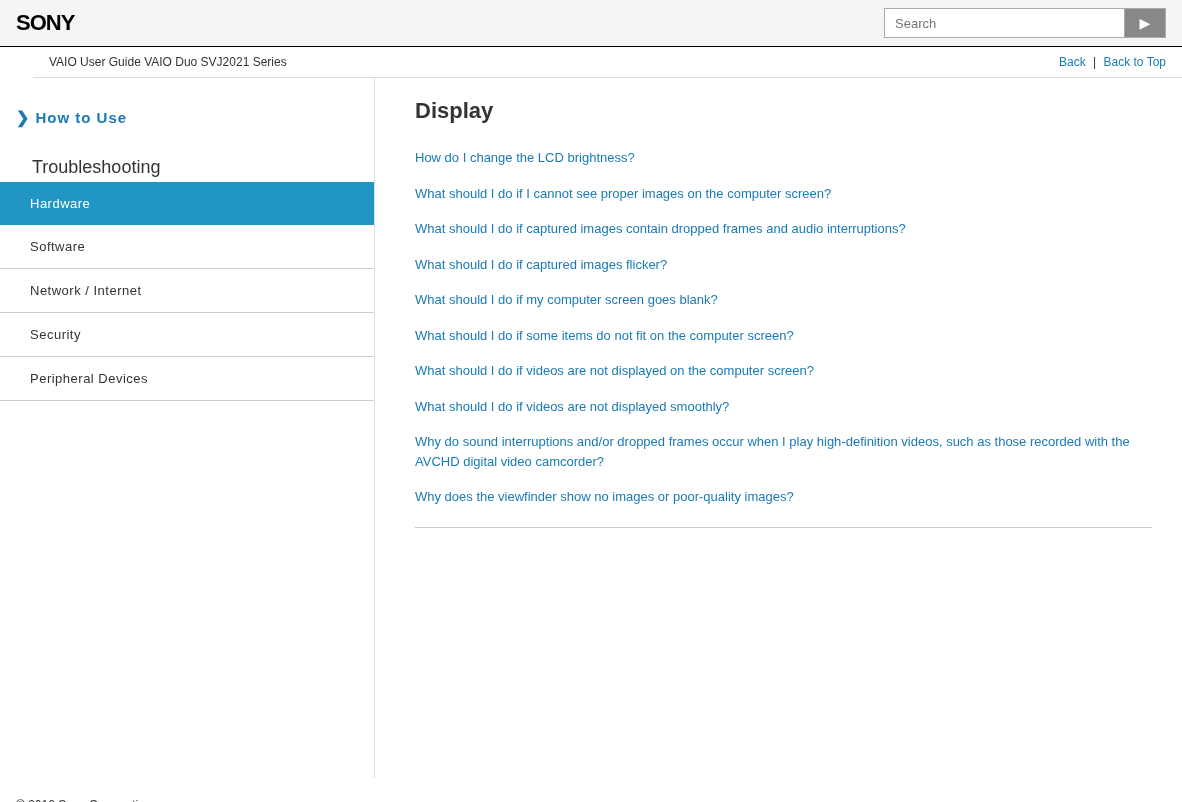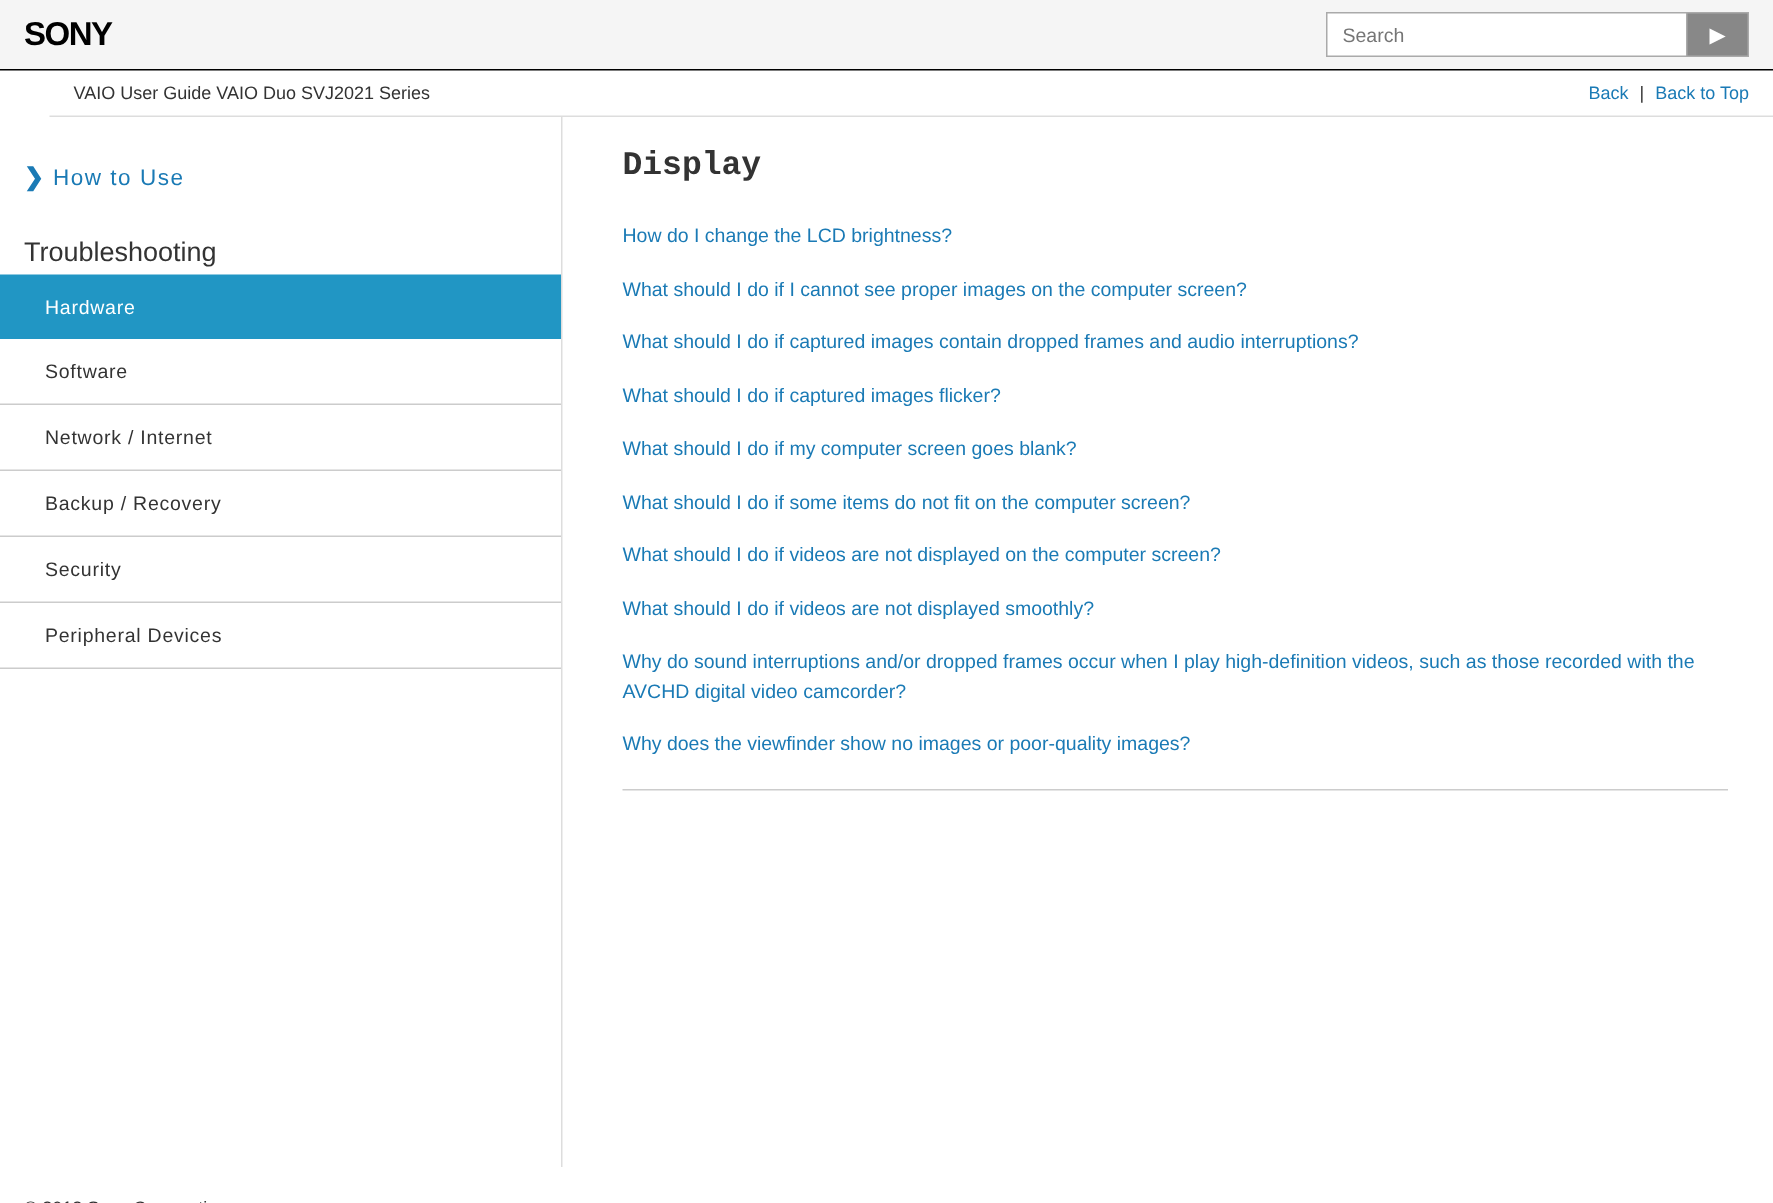--- a/index.html
+++ b/index.html
@@ -91,29 +91,29 @@
       gap: 6px;
     }
     #how-to-use-arrow {
       color: #1a7ab5;
       font-size: 16px;
       font-weight: bold;
     }
     #how-to-use-label {
       color: #1a7ab5;
       font-size: 15px;
-      font-weight: normal;
+      font-weight: bold;
       letter-spacing: 1px;
       cursor: pointer;
     }
     #troubleshooting-label {
       font-size: 18px;
       font-weight: normal;
       color: #333;
-      padding: 10px 16px 4px 16px;
+      padding: 10px 16px 4px 32px;
     }
     .sidebar-item {
       display: block;
       padding: 14px 16px 14px 30px;
       font-size: 13px;
       font-weight: normal;
       color: #333;
       letter-spacing: 0.5px;
       border-bottom: 1px solid #ccc;
       cursor: pointer;
@@ -128,21 +128,21 @@
     
     #content {
       flex: 1;
       padding: 20px 30px 40px 40px;
     }
     #page-title {
       font-size: 22px;
       font-weight: bold;
       color: #333;
       margin-bottom: 24px;
-      font-family: Liberation Mono, monospace;
+      font-family: Liberation Sans, sans-serif;
     }
     .content-link {
       display: block;
       color: #1a7ab5;
       text-decoration: none;
       font-size: 13px;
       line-height: 1.5;
       margin-bottom: 16px;
     }
     #content-divider {
@@ -184,21 +184,20 @@
 
   <nav id="sidebar">
     <div id="how-to-use">
       <span id="how-to-use-arrow">❯</span>
       <span id="how-to-use-label">How to Use</span>
     </div>
     <div id="troubleshooting-label">Troubleshooting</div>
     <a class="sidebar-item active" href="#">Hardware</a>
     <a class="sidebar-item" href="#">Software</a>
     <a class="sidebar-item" href="#">Network / Internet</a>
-    <a class="sidebar-item" href="#">Backup / Recovery</a>
     <a class="sidebar-item" href="#">Security</a>
     <a class="sidebar-item" href="#">Peripheral Devices</a>
   </nav>
 
   <main id="content">
     <h1 id="page-title">Display</h1>
 
     <a class="content-link" href="#">How do I change the LCD brightness?</a>
     <a class="content-link" href="#">What should I do if I cannot see proper images on the computer screen?</a>
     <a class="content-link" href="#">What should I do if captured images contain dropped frames and audio interruptions?</a>

